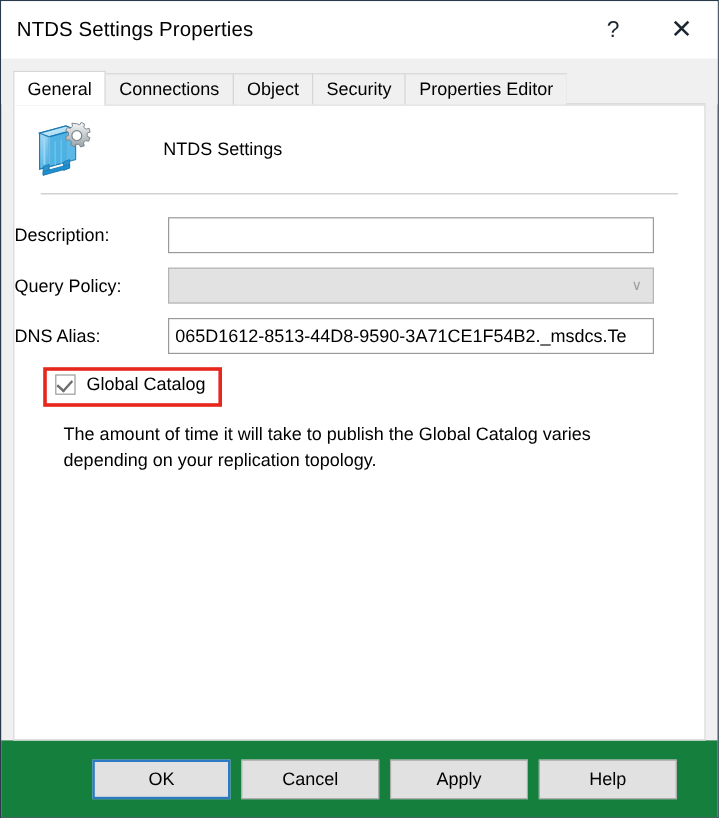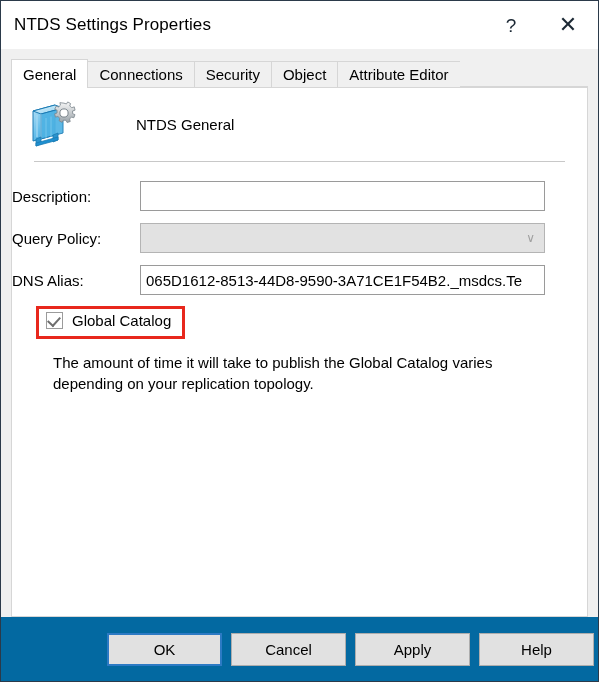--- a/index.html
+++ b/index.html
@@ -263,25 +263,25 @@
     padding: 10px 40px 0 41px;
     font-size: 15px;
     color: #000000;
     line-height: 1.42;
   }
 
   
   .footer {
     height: 64px;
     min-height: 64px;
-    background: #0369a1;
+    background: #15803d;
     display: flex;
     align-items: center;
     justify-content: flex-end;
-    padding-right: 4px;
+    padding-right: 34px;
     gap: 0;
   }
   .btn {
     width: 115px;
     height: 33px;
     background: #e1e1e1;
     border: 1px solid #adadad;
     font-family: "Liberation Sans", sans-serif;
     font-size: 15px;
     color: #000000;
@@ -313,27 +313,27 @@
 
   <div class="tabstrip-area">
     <div class="tabstrip">
       <div class="tab active">
         <span>General</span>
       </div>
       <div class="tab">
         <span>Connections</span>
       </div>
       <div class="tab">
+        <span>Object</span>
+      </div>
+      <div class="tab">
         <span>Security</span>
       </div>
       <div class="tab">
-        <span>Object</span>
-      </div>
-      <div class="tab">
-        <span>Attribute Editor</span>
+        <span>Properties Editor</span>
       </div>
       <div class="tab-filler"></div>
     </div>
   </div>
 
   <div class="tabpage">
 
     <div class="obj-header">
       <div class="obj-icon">
         <svg width="52" height="52" viewBox="0 0 52 52" xmlns="http://www.w3.org/2000/svg">
@@ -365,21 +365,21 @@
           <path d="M9 40 L9 47 L14 45 L14 38 Z" fill="#2b93cd" stroke="#1b7bb4" stroke-width="0.8"></path>
           <path d="M26 36 L26 43 L31 41 L31 34 Z" fill="#2b93cd" stroke="#1b7bb4" stroke-width="0.8"></path>
           <path d="M9 44 L31 38 L31 41 L9 47 Z" fill="#1e8fd0" stroke="#1b7bb4" stroke-width="0.8"></path>
 
           <g transform="translate(37,14)">
             <path d="M0,-12 L3,-11 L4.5,-13.5 L8,-11.5 L7,-8.5 L9.5,-6.5 L12.5,-7.5 L13.5,-3.5 L10.5,-2.5 L10.5,0.8 L13.4,2 L12,5.8 L9,5 L6.8,7.4 L7.6,10.4 L3.8,11.6 L2.4,8.9 L-0.9,8.8 L-2.4,11.4 L-6,9.4 L-5.1,6.5 L-7.4,4.3 L-10.4,5 L-11.4,1.1 L-8.5,0 L-8.4,-3.3 L-11.2,-4.7 L-9.6,-8.3 L-6.6,-7.4 L-4.3,-9.6 L-5,-12.6 Z" transform="scale(0.82)" fill="url(#gearGrad)" stroke="#7c868d" stroke-width="1"></path>
             <circle cx="0" cy="0" r="4.1" fill="#ffffff" stroke="#7c868d" stroke-width="1"></circle>
           </g>
         </svg>
       </div>
-      <div class="obj-title">NTDS General</div>
+      <div class="obj-title">NTDS Settings</div>
     </div>
 
     <div class="hr"></div>
 
     <div class="form">
 
       <div class="row">
         <div class="lbl">Description:</div>
         <input class="field textbox" type="text" value="" style="">
       </div>

